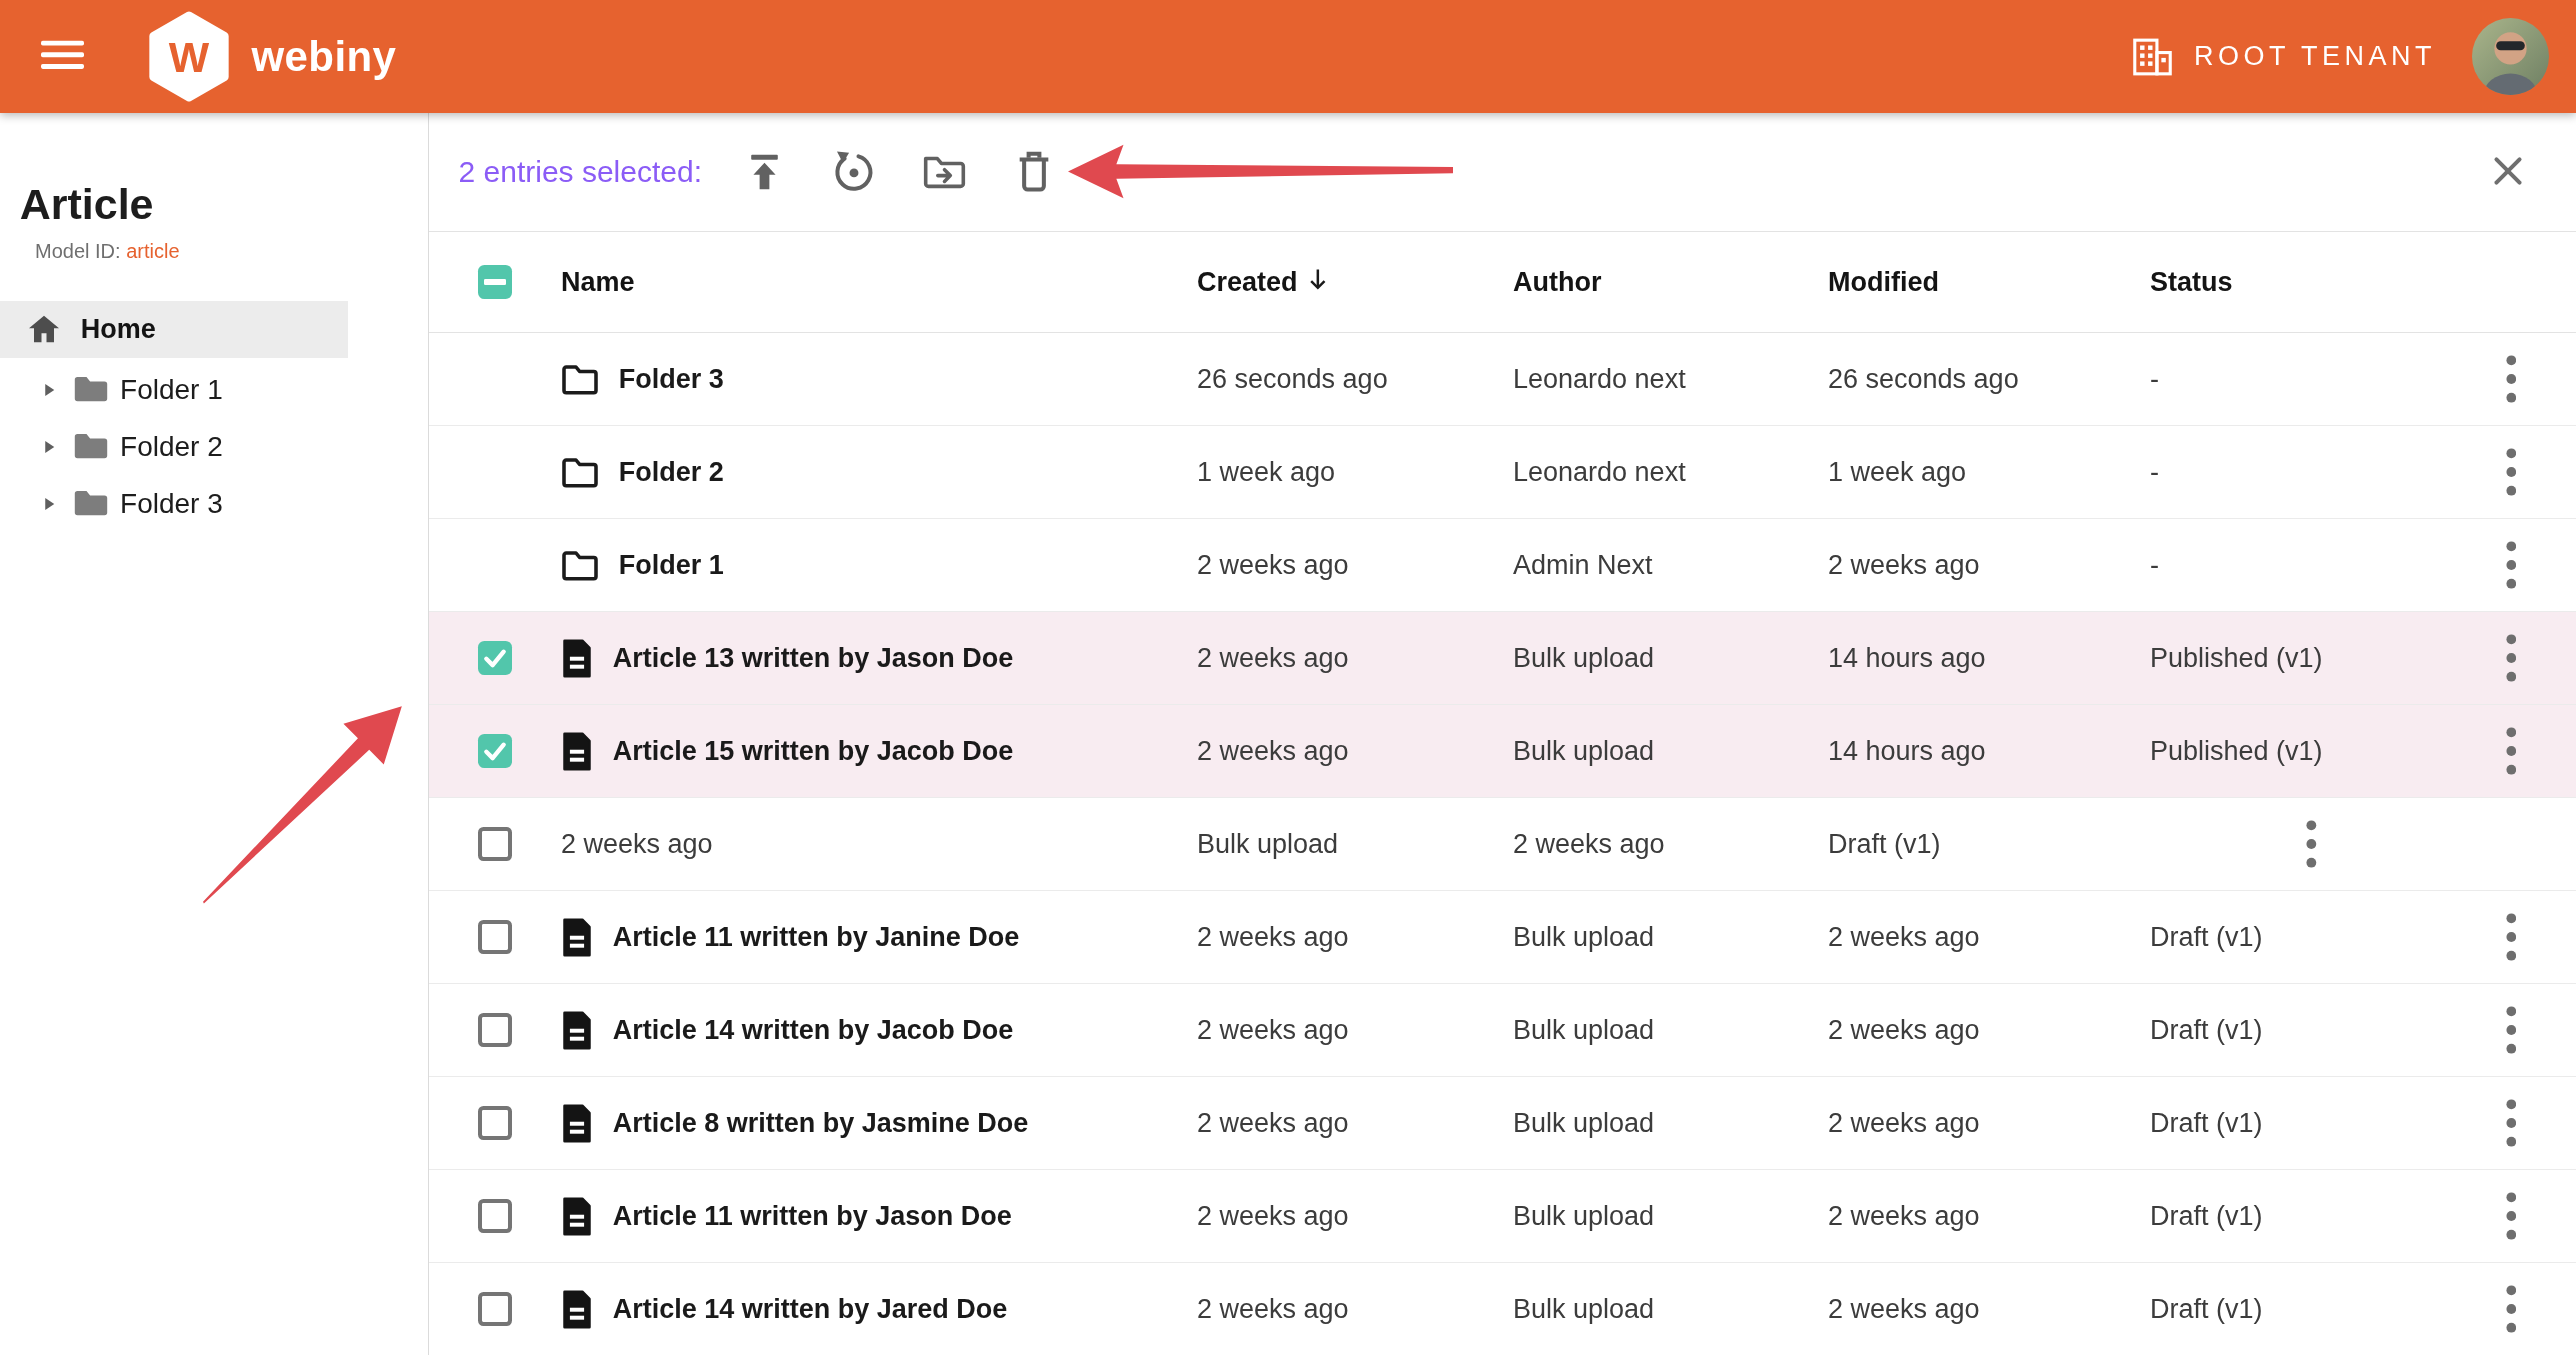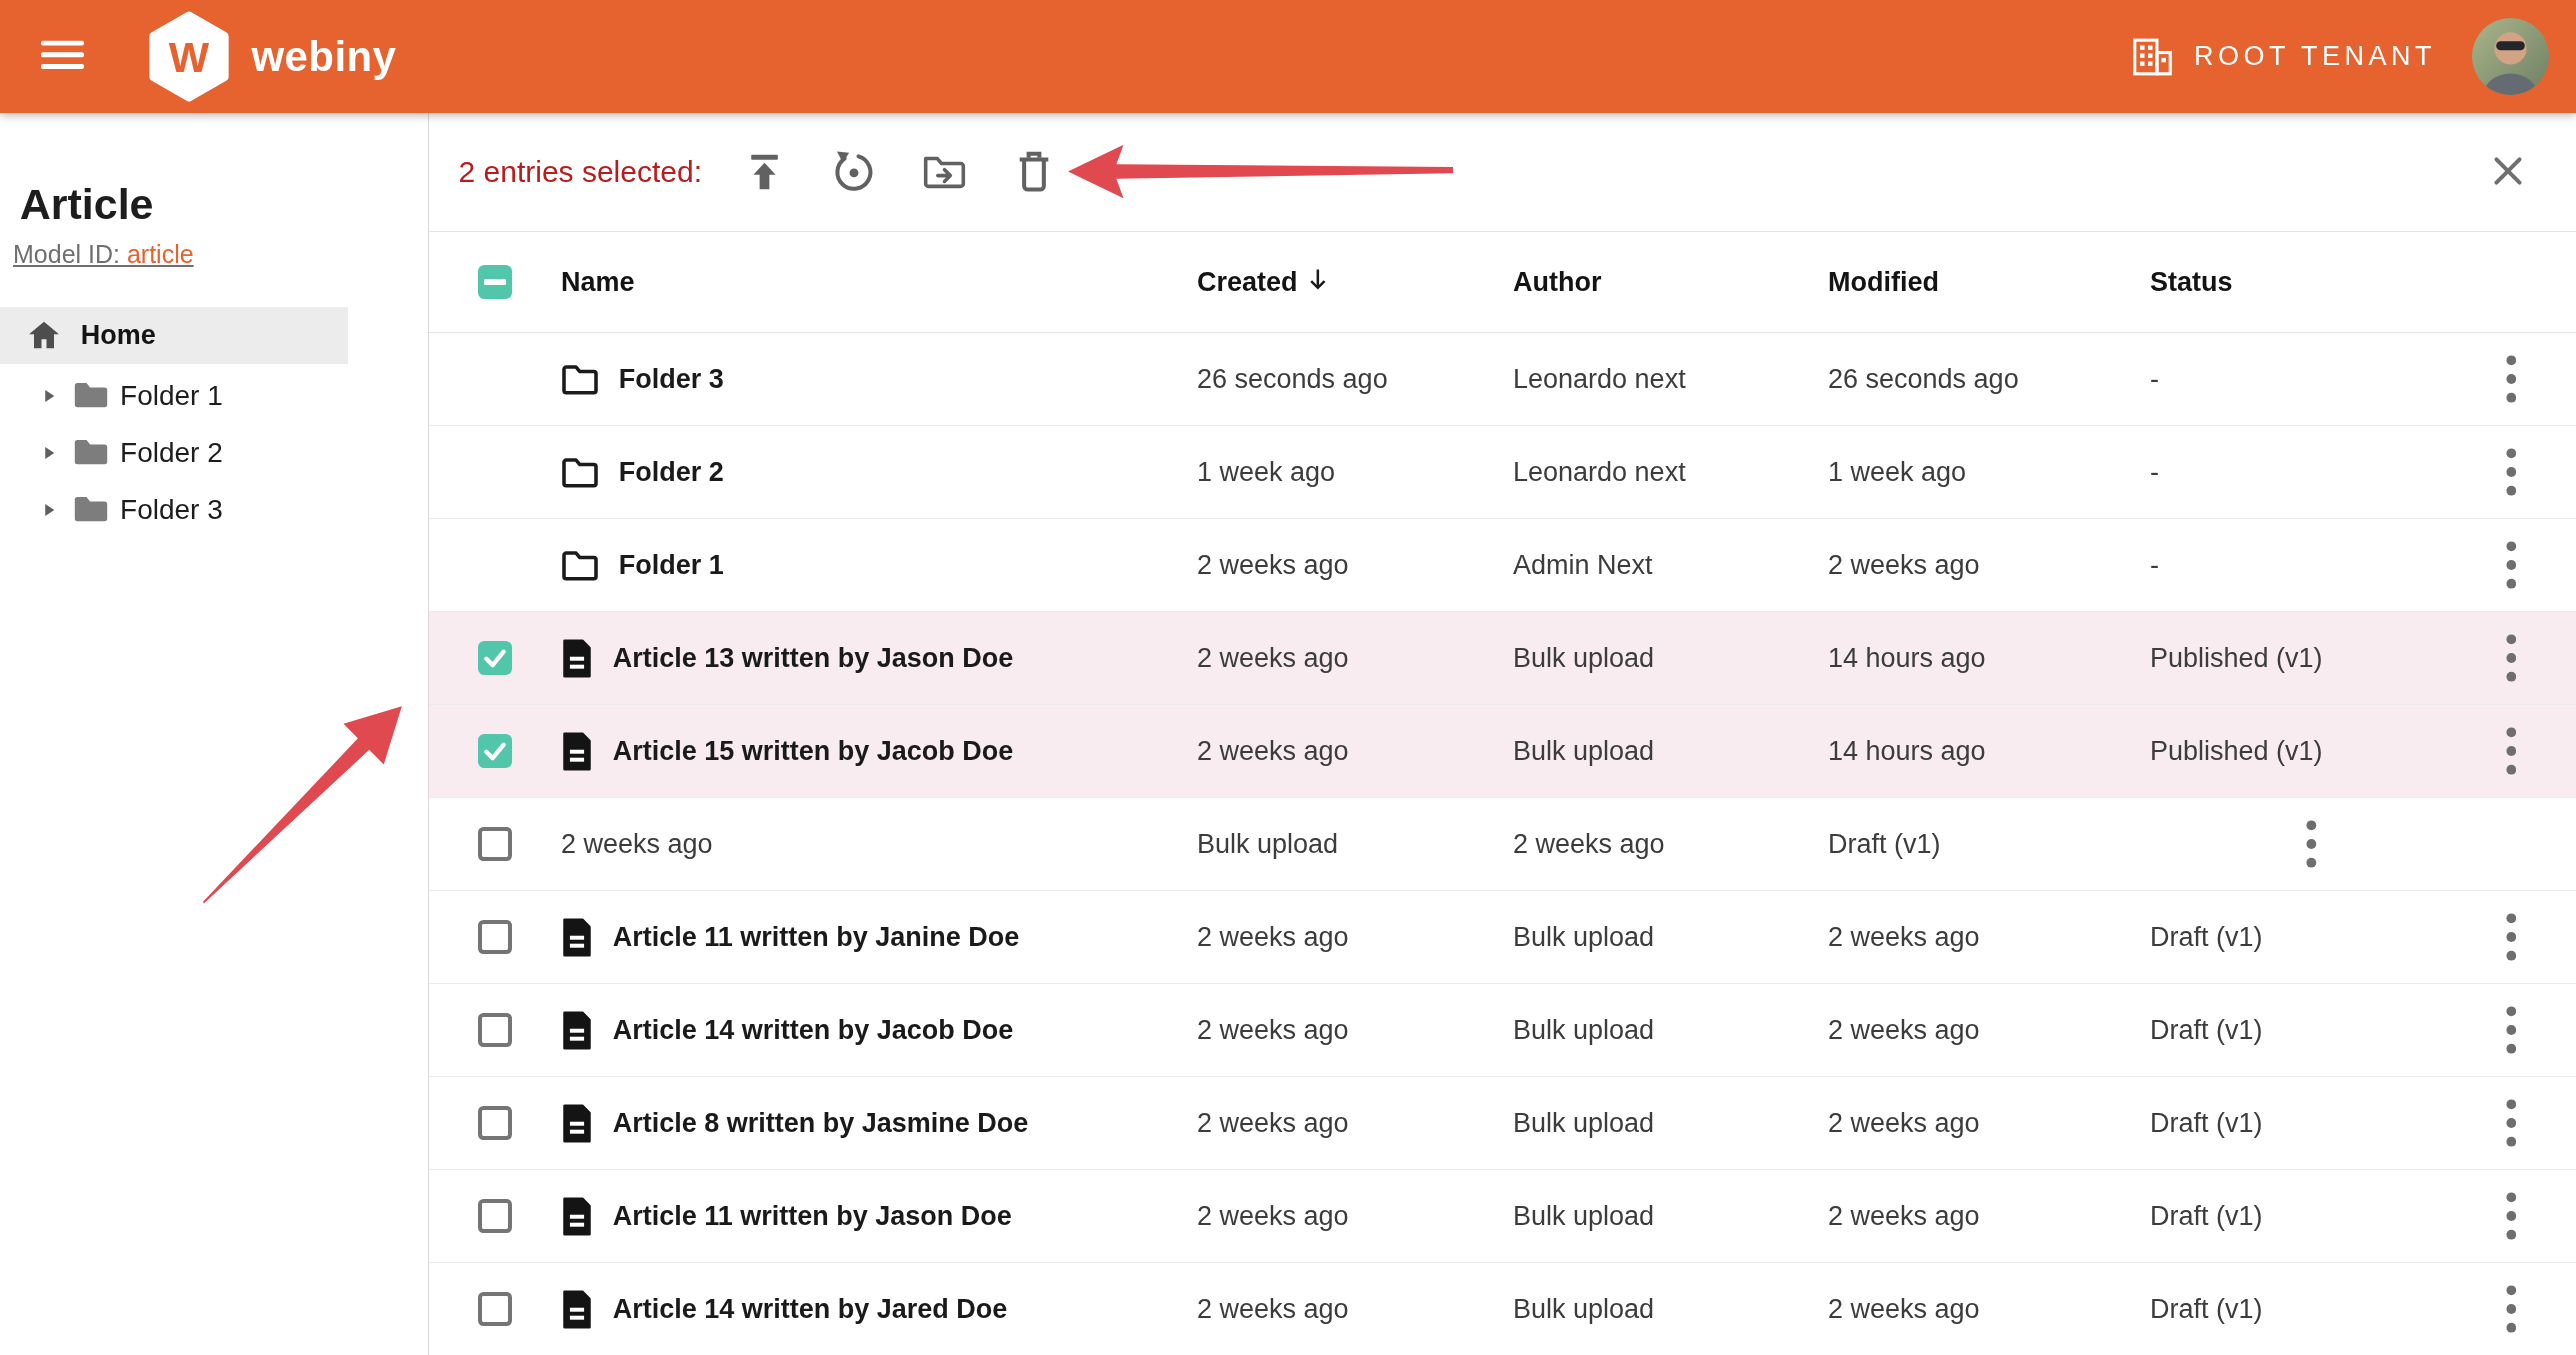--- a/index.html
+++ b/index.html
@@ -23,36 +23,36 @@
   .tenant { display: flex; align-items: center; gap: 21.5px; color: #fff; font-size: 27px; letter-spacing: 4.5px; font-weight: 400; }
   .avatar { width: 77px; height: 77px; border-radius: 50%; overflow: hidden; flex: 0 0 auto; }
 
   
   .bodywrap { display: flex; height: 1242px; }
   .sidebar { width: 429px; border-right: 1.8px solid #DBDBDB; padding-top: 67px; flex: 0 0 auto; }
   .main { flex: 1; position: relative; }
 
   
   .sidebar-title { font-size: 43px; font-weight: 600; color: #1d1d1d; margin: 0 0 10.7px 19.7px; }
-  .model-id { font-size: 25px; color: #6f6f6f; margin-left: 13px; text-decoration: underline; }
+  .model-id { font-size: 20px; color: #6f6f6f; margin-left: 35px; }
   .model-id .value { color: var(--orange, #E6622F); }
   .home-item {
     margin-top: 38px; height: 57px; width: 348px;
     background: #ECECEC; display: flex; align-items: center;
     padding-left: 27px; gap: 19.7px;
     font-size: 27px; font-weight: bold; color: #141414; cursor: pointer;
   }
   .tree { margin-top: 3.6px; }
   .tree-item { height: 57px; display: flex; align-items: center; padding-left: 43px; gap: 10.7px; font-size: 28px; color: #1d1d1d; cursor: pointer; }
   .tree-item .folder-glyph { margin-left: 7.2px; }
   .create-folder { margin-top: 1.8px; height: 57px; display: flex; align-items: center; gap: 14.3px; padding-left: 38px; font-size: 28px; font-weight: bold; color: #111; cursor: pointer; }
 
   
   .toolbar { height: 119px; display: flex; align-items: center; padding-left: 29.5px; border-bottom: 1.8px solid #E3E3E3; }
-  .selected-text { font-size: 30px; color: #b91c1c; }
+  .selected-text { font-size: 30px; color: #8b5cf6; }
   .actions { display: flex; align-items: center; margin-left: 41px; gap: 47px; }
   .action-btn { width: 43px; height: 43px; display: flex; align-items: center; justify-content: center; background: none; border: 0; padding: 0; cursor: pointer; }
   .close-btn { margin-left: auto; margin-right: 52px; background: none; border: 0; padding: 0; cursor: pointer; }
 
   
   .thead, .trow {
     display: grid;
     grid-template-columns: 83px 636px 316px 315px 322px 323px 1fr;
     align-items: center;
     padding-left: 49px; padding-right: 27px;

